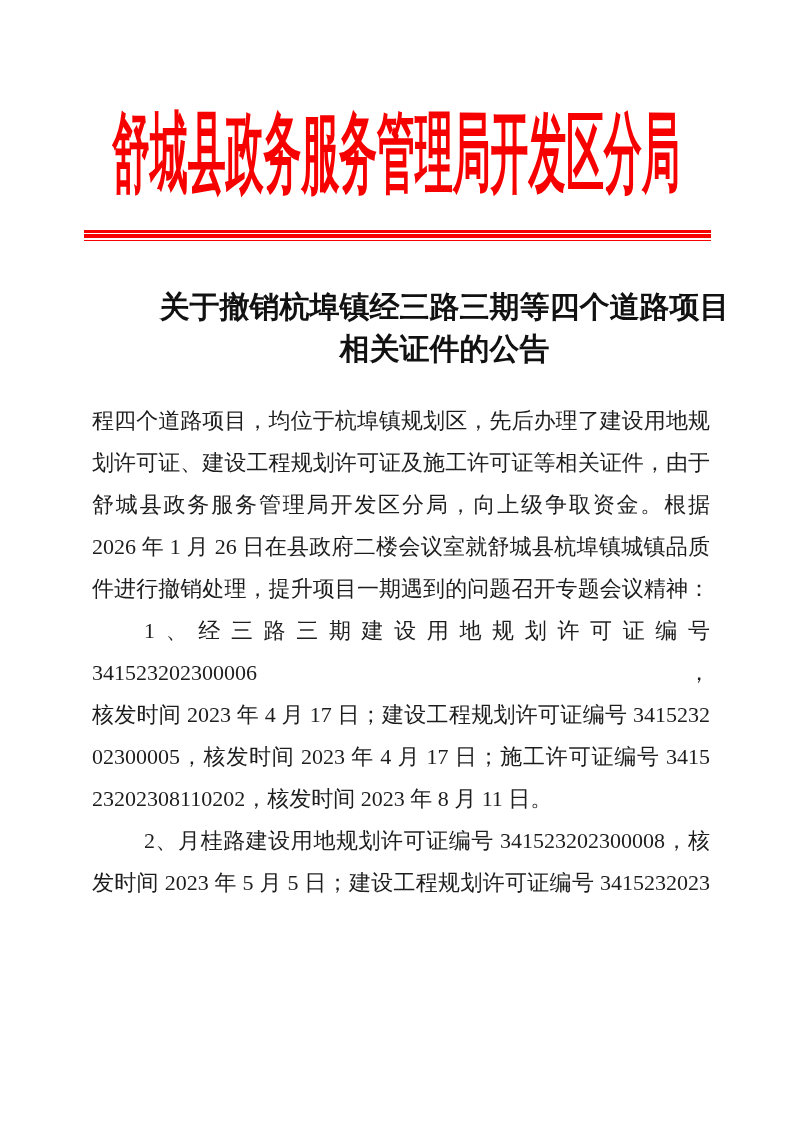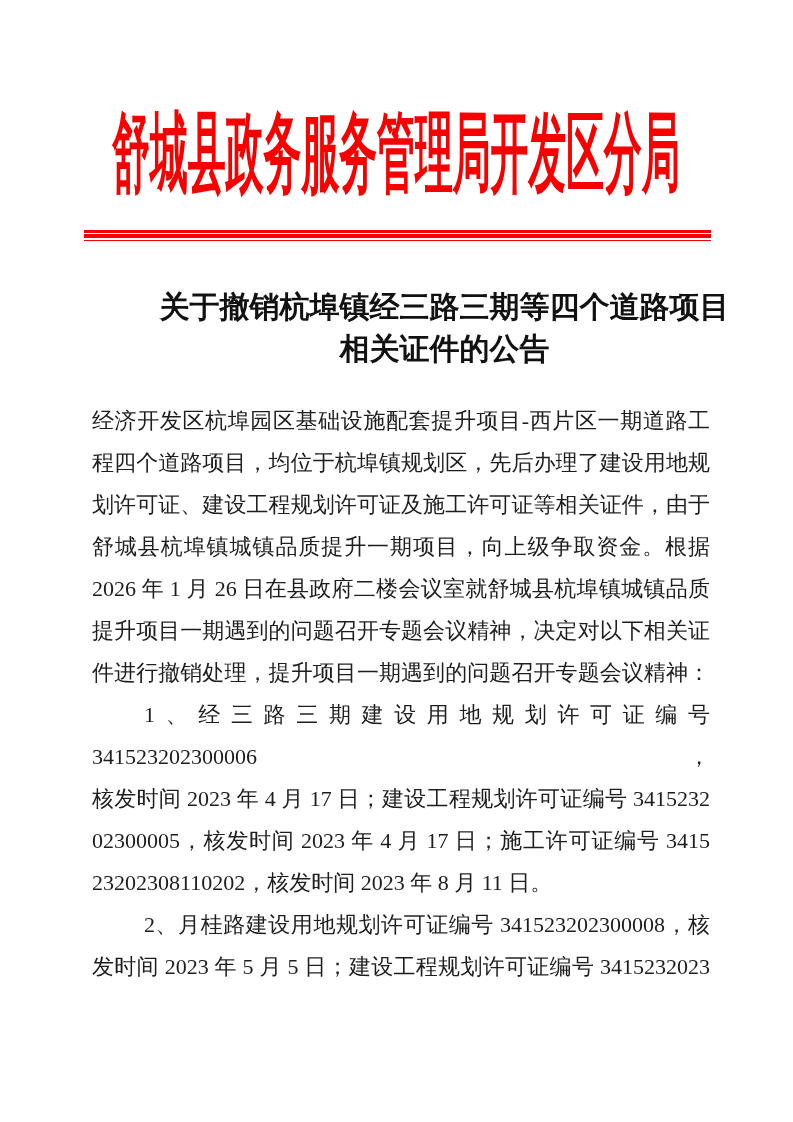--- a/index.html
+++ b/index.html
@@ -91,26 +91,24 @@
     <div class="s-white-b"></div>
     <div class="s-red-c"></div>
   </div>
 
   <div class="doc-title">
     <div>关于撤销杭埠镇经三路三期等四个道路项目</div>
     <div>相关证件的公告</div>
   </div>
 
   <div class="body-text" id="body-lines">
-      <div class="bline justify">经济开发区杭埠园区基础设施配套提升项目-西片区一期道路工</div>
       <div class="bline justify">程四个道路项目，均位于杭埠镇规划区，先后办理了建设用地规</div>
       <div class="bline justify">划许可证、建设工程规划许可证及施工许可证等相关证件，由于</div>
-      <div class="bline justify">舒城县杭埠镇城镇品质提升一期项目，向上级争取资金。根据</div>
+      <div class="bline justify">舒城县政务服务管理局开发区分局，向上级争取资金。根据</div>
       <div class="bline justify">2026 年 1 月 26 日在县政府二楼会议室就舒城县杭埠镇城镇品质</div>
-      <div class="bline justify">提升项目一期遇到的问题召开专题会议精神，决定对以下相关证</div>
       <div class="bline justify">件进行撤销处理，提升项目一期遇到的问题召开专题会议精神：</div>
       <div class="bline justify indent">1、经三路三期建设用地规划许可证编号 341523202300006，</div>
       <div class="bline justify">核发时间 2023 年 4 月 17 日；建设工程规划许可证编号 3415232</div>
       <div class="bline justify">02300005，核发时间 2023 年 4 月 17 日；施工许可证编号 3415</div>
       <div class="bline">23202308110202，核发时间 2023 年 8 月 11 日。</div>
       <div class="bline justify indent">2、月桂路建设用地规划许可证编号 341523202300008，核</div>
       <div class="bline justify">发时间 2023 年 5 月 5 日；建设工程规划许可证编号 3415232023</div>
     </div>
 
 </div>

